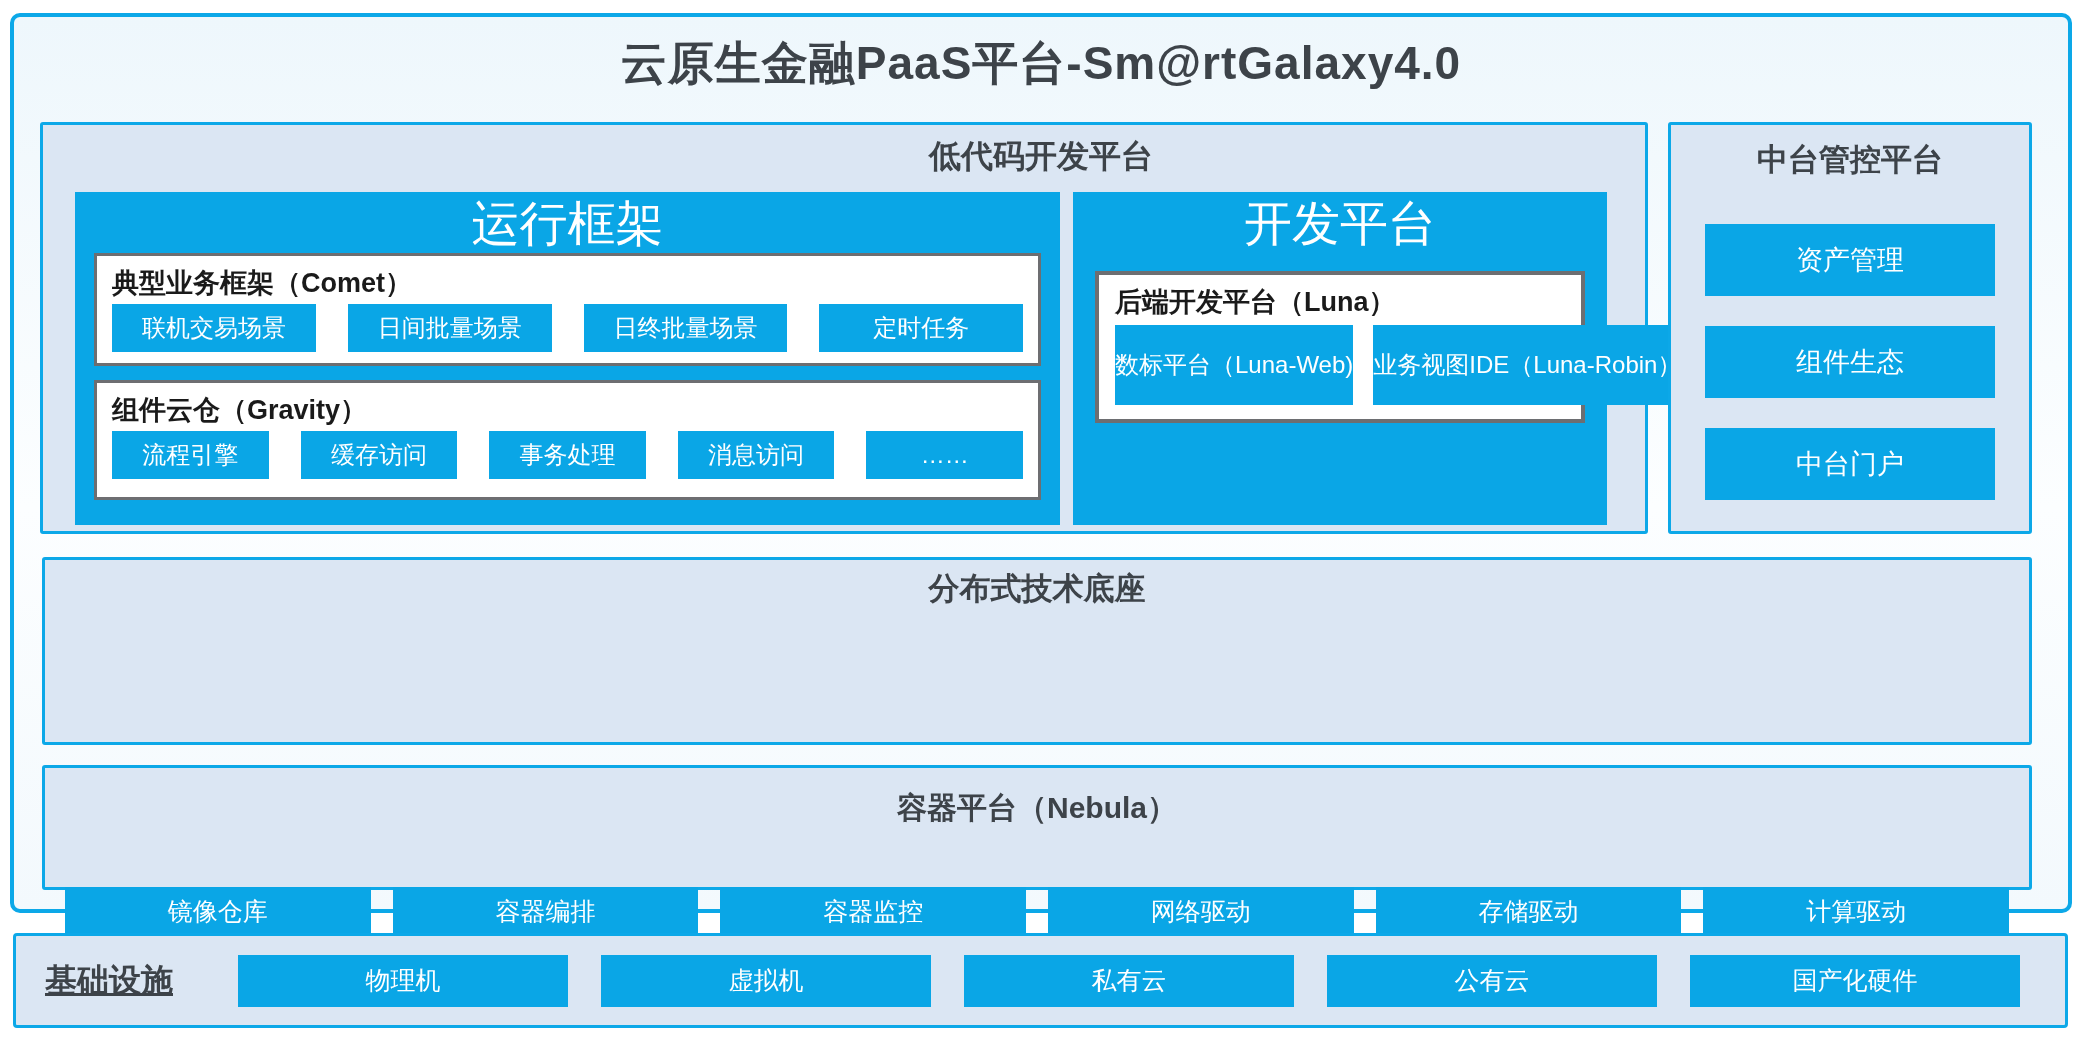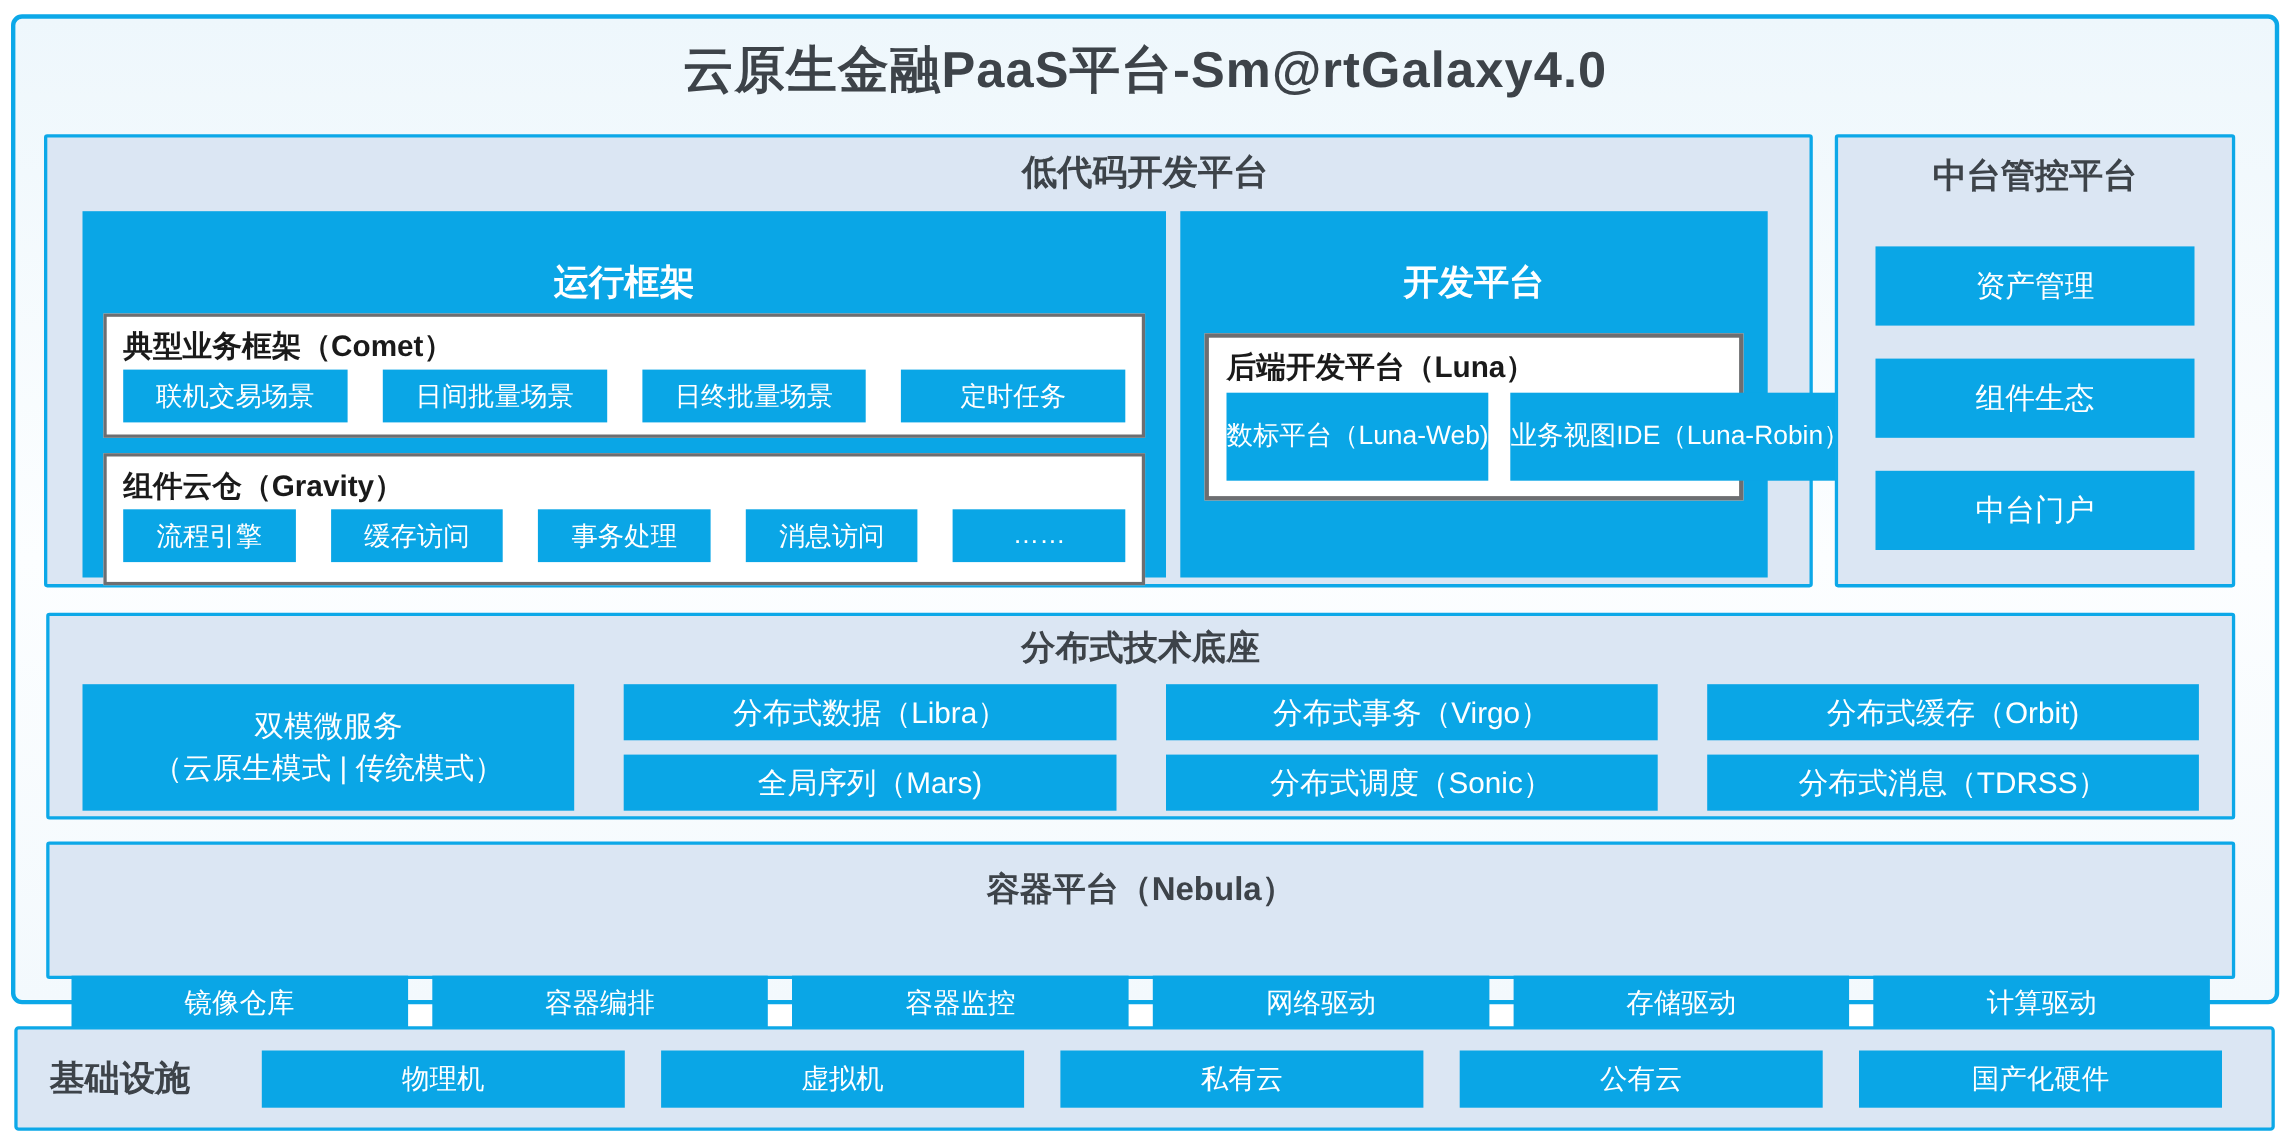--- a/index.html
+++ b/index.html
@@ -33,21 +33,21 @@
   }
   
   .lowcode{left:26px;top:105px;width:1608px;height:412px;}
   .lc-header{
     position:absolute;top:10px;left:62.3%;transform:translateX(-50%);
     font-size:32px;font-weight:bold;color:var(--ink);white-space:nowrap;
   }
   .bluepanel{position:absolute;background:var(--blue);top:67px;height:333px;}
   .runtime{left:32px;width:985px;padding:0 19px;}
   .dev{left:1030px;width:534px;padding:0 22px;}
-  .blue-title{height:61px;line-height:64px;text-align:center;color:#fff;font-size:32px;font-weight:bold;margin-top:32px;}
+  .blue-title{height:61px;line-height:64px;text-align:center;color:#fff;font-size:48px;font-weight:normal;}
   .white-box{background:#fff;border:3px solid var(--boxborder);padding:4px 15px 11px;}
   .wb-title{text-align:left;font-size:27px;font-weight:600;color:#1a1a1a;height:44px;line-height:46px;white-space:nowrap;}
   .btn-row{display:flex;gap:32px;}
   .btn{
     background:var(--blue);color:#fff;font-size:24px;flex:1;height:48px;
     display:flex;align-items:center;justify-content:center;text-align:center;white-space:nowrap;
   }
   .gravity{margin-top:14px;padding-bottom:18px;}
   .vela{margin-top:5px;height:72px;background:#fff;display:flex;align-items:center;justify-content:center;
         font-size:28px;color:#1a1a1a;white-space:nowrap;}
@@ -75,21 +75,21 @@
   .containerp{left:28px;top:748px;width:1990px;height:125px;}
   .cp-header{margin-top:20px;font-size:30px;}
   .cp-row{padding:0 20px;gap:22px;margin-top:15px;}
   .cp-row .btn{height:48px;font-size:25px;margin-top:43px;}
   
   .infra{
     position:absolute;left:13px;top:933px;width:2055px;height:95px;
     background:var(--panel);border:3px solid var(--cyan);border-radius:4px;
     display:flex;align-items:center;gap:33px;padding:0 45px 0 29px;
   }
-  .infra-label{font-size:32px;font-weight:bold;color:var(--ink);width:160px;flex:none;white-space:nowrap;}
+  .infra-label{font-size:32px;font-weight:bold;color:var(--ink);width:160px;flex:none;white-space:nowrap;text-decoration:underline;}
   .infra .btn{height:52px;font-size:25px;}
 </style>
 </head>
 <body>
 
 <div>
 
   <div class="outer">
 
     <div class="main-title">云原生金融PaaS平台-Sm@rtGalaxy4.0</div>
@@ -144,38 +144,20 @@
 
     <section class="panel midplatform">
       <div class="panel-header mp-header">中台管控平台</div>
       <div class="mp-btn first">资产管理</div>
       <div class="mp-btn">组件生态</div>
       <div class="mp-btn">中台门户</div>
     </section>
 
     <section class="panel distributed">
       <div class="panel-header dist-header">分布式技术底座</div>
-      <div class="dist-row">
-        <div class="btn dual">
-          <span>双模微服务</span>
-          <span>（云原生模式 | 传统模式）</span>
-        </div>
-        <div class="dist-col">
-          <div class="btn">分布式数据（Libra）</div>
-          <div class="btn">全局序列（Mars)</div>
-        </div>
-        <div class="dist-col">
-          <div class="btn">分布式事务（Virgo）</div>
-          <div class="btn">分布式调度（Sonic）</div>
-        </div>
-        <div class="dist-col">
-          <div class="btn">分布式缓存（Orbit)</div>
-          <div class="btn">分布式消息（TDRSS）</div>
-        </div>
-      </div>
     </section>
 
     <section class="panel containerp">
       <div class="panel-header cp-header">容器平台（Nebula）</div>
       <div class="btn-row cp-row">
         <div class="btn">镜像仓库</div>
         <div class="btn">容器编排</div>
         <div class="btn">容器监控</div>
         <div class="btn">网络驱动</div>
         <div class="btn">存储驱动</div>

